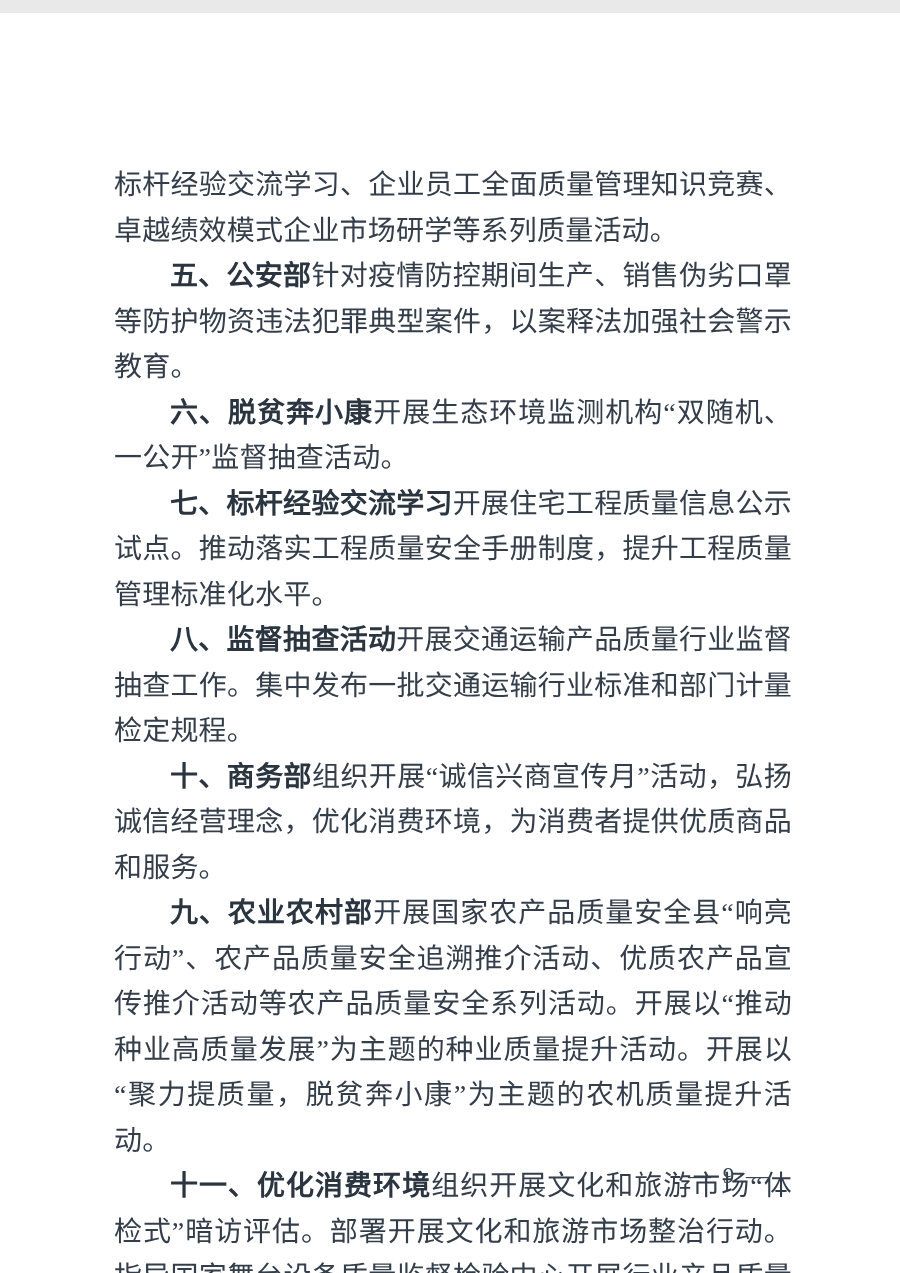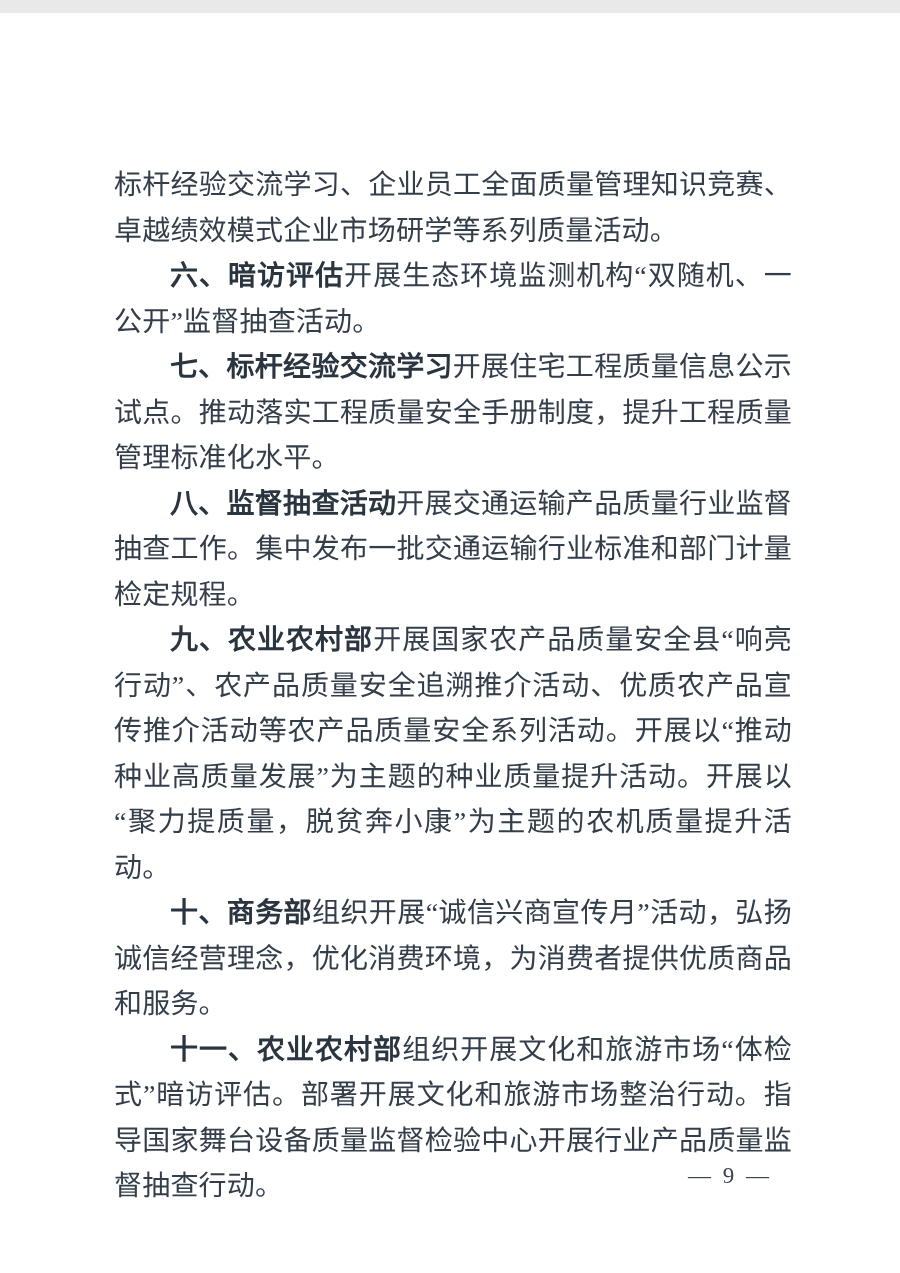--- a/index.html
+++ b/index.html
@@ -52,30 +52,31 @@
 </style>
 </head>
 <body>
 
 <div class="page">
 
   <div class="doc-body">
 
     <p class="continuation"><span>标杆经验交流学习、企业员工全面质量管理知识竞赛、卓越绩效模式企业市场研学等系列质量活动。</span></p>
 
+    <p><span class="lead">五、公安部</span><span>针对疫情防控期间生产、销售伪劣口罩等防护物资违法犯罪典型案件，以案释法加强社会警示教育。</span></p>
 
-    <p><span class="lead">六、暗访评估</span><span>开展生态环境监测机构“双随机、一公开”监督抽查活动。</span></p>
+    <p><span class="lead">六、脱贫奔小康</span><span>开展生态环境监测机构“双随机、一公开”监督抽查活动。</span></p>
 
     <p><span class="lead">七、标杆经验交流学习</span><span>开展住宅工程质量信息公示试点。推动落实工程质量安全手册制度，提升工程质量管理标准化水平。</span></p>
 
     <p><span class="lead">八、监督抽查活动</span><span>开展交通运输产品质量行业监督抽查工作。集中发布一批交通运输行业标准和部门计量检定规程。</span></p>
 
+    <p><span class="lead">十、商务部</span><span>组织开展“诚信兴商宣传月”活动，弘扬诚信经营理念，优化消费环境，为消费者提供优质商品和服务。</span></p>
+
     <p><span class="lead">九、农业农村部</span><span>开展国家农产品质量安全县“响亮行动”、农产品质量安全追溯推介活动、优质农产品宣传推介活动等农产品质量安全系列活动。开展以“推动种业高质量发展”为主题的种业质量提升活动。开展以“聚力提质量，脱贫奔小康”为主题的农机质量提升活动。</span></p>
 
-    <p><span class="lead">十、商务部</span><span>组织开展“诚信兴商宣传月”活动，弘扬诚信经营理念，优化消费环境，为消费者提供优质商品和服务。</span></p>
-
-    <p><span class="lead">十一、农业农村部</span><span>组织开展文化和旅游市场“体检式”暗访评估。部署开展文化和旅游市场整治行动。指导国家舞台设备质量监督检验中心开展行业产品质量监督抽查行动。</span></p>
+    <p><span class="lead">十一、优化消费环境</span><span>组织开展文化和旅游市场“体检式”暗访评估。部署开展文化和旅游市场整治行动。指导国家舞台设备质量监督检验中心开展行业产品质量监督抽查行动。</span></p>
 
   </div>
 
   <div class="page-number">— 9 —</div>
 
 </div>
 
 </body></html>

